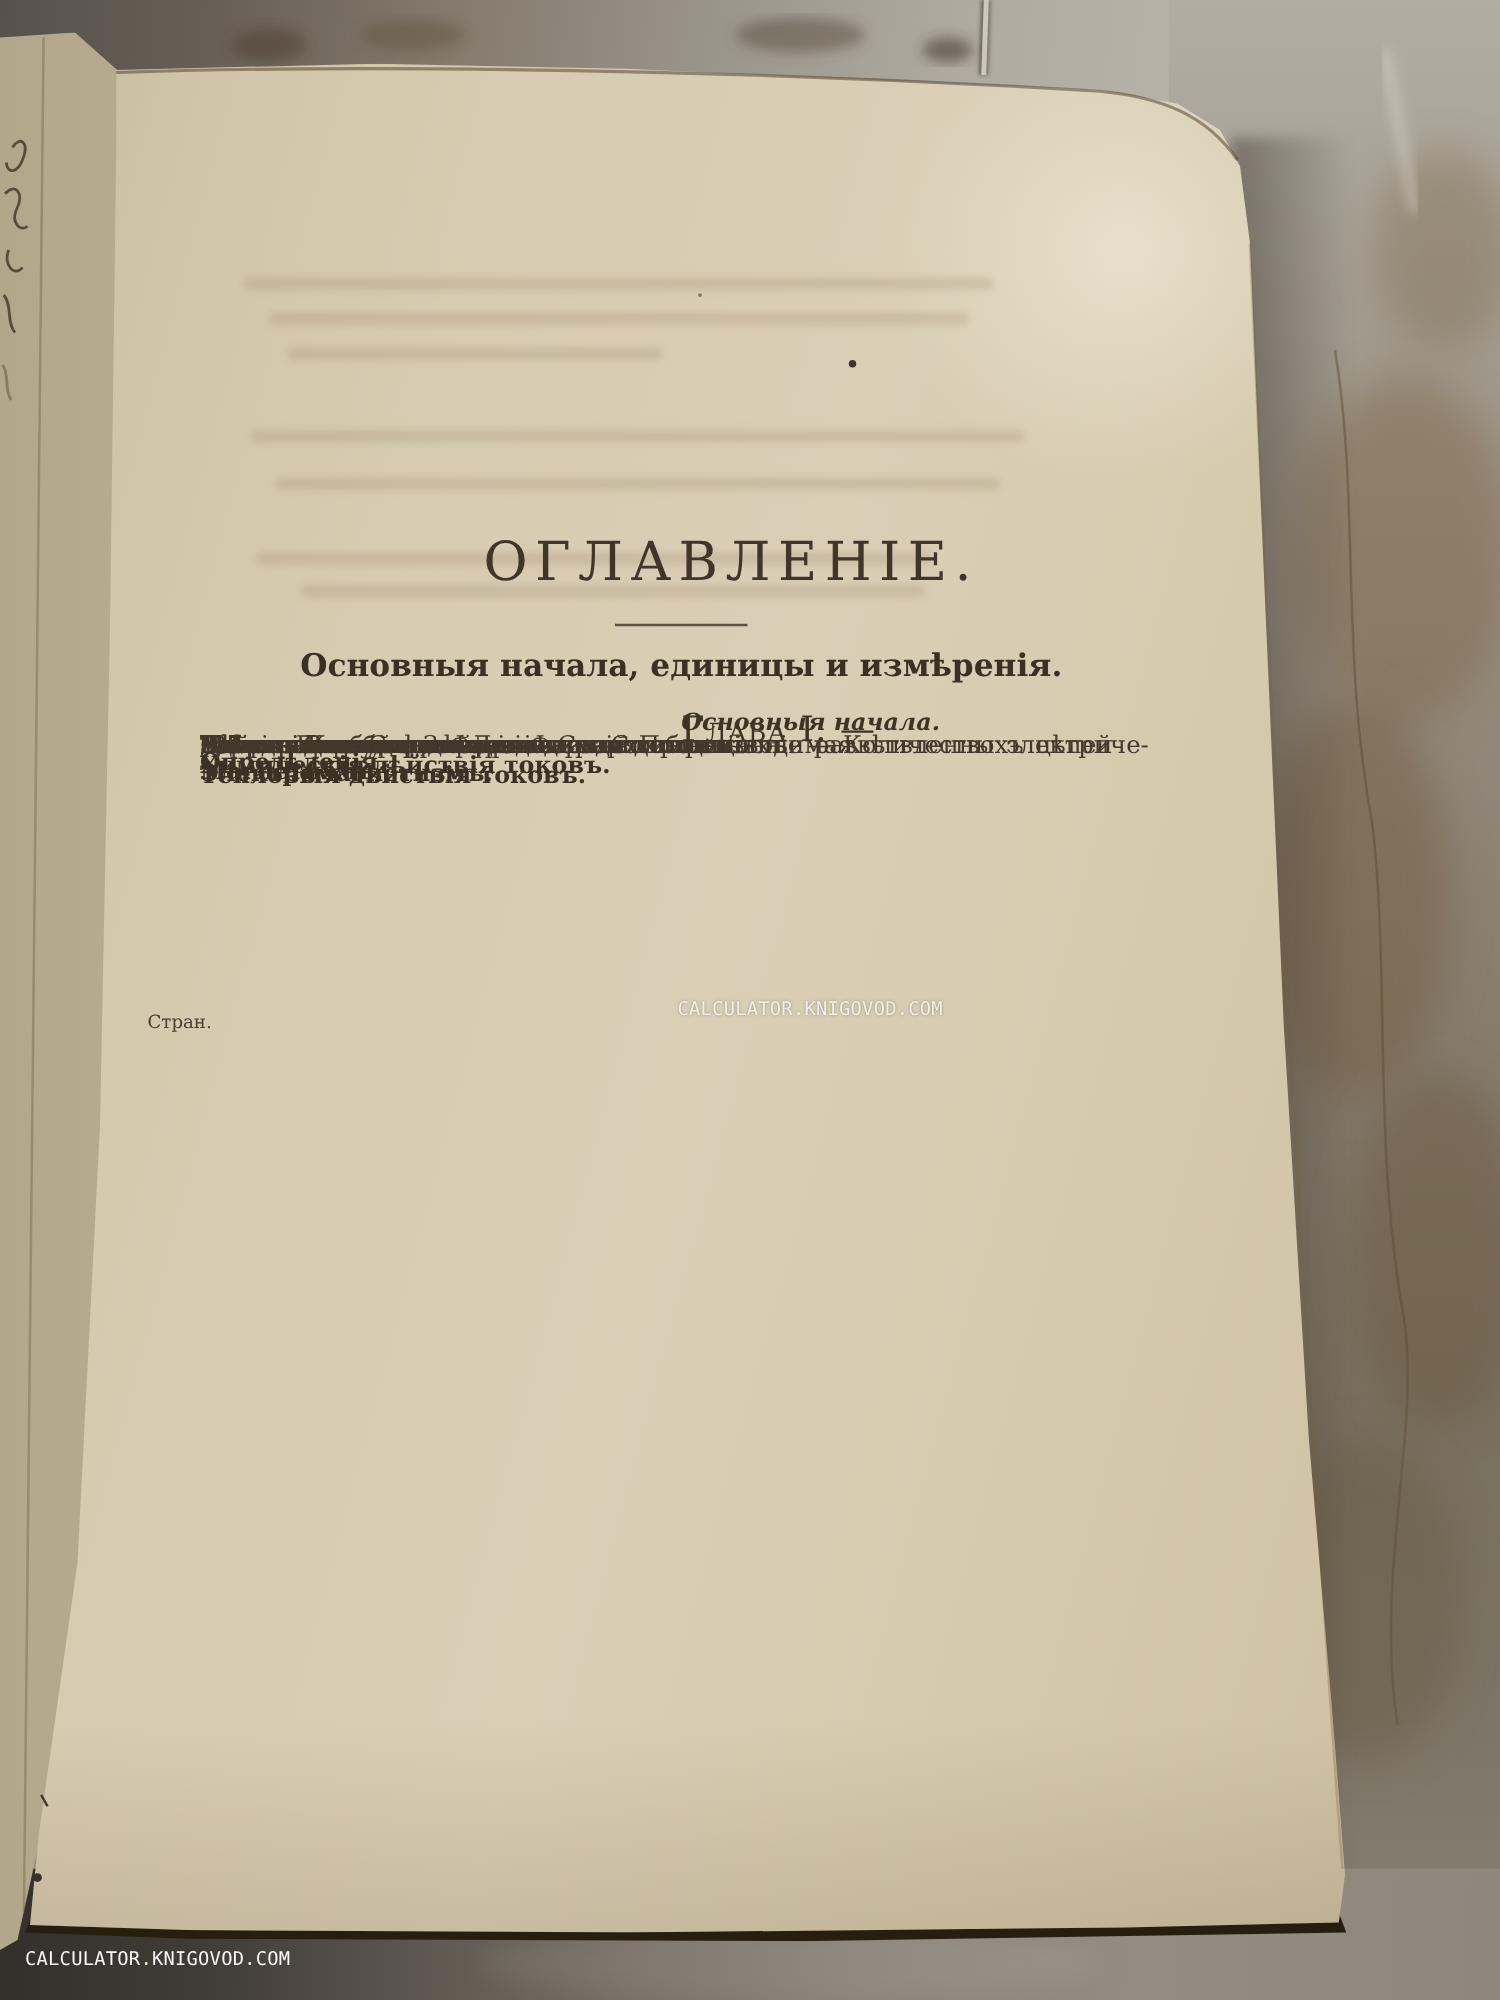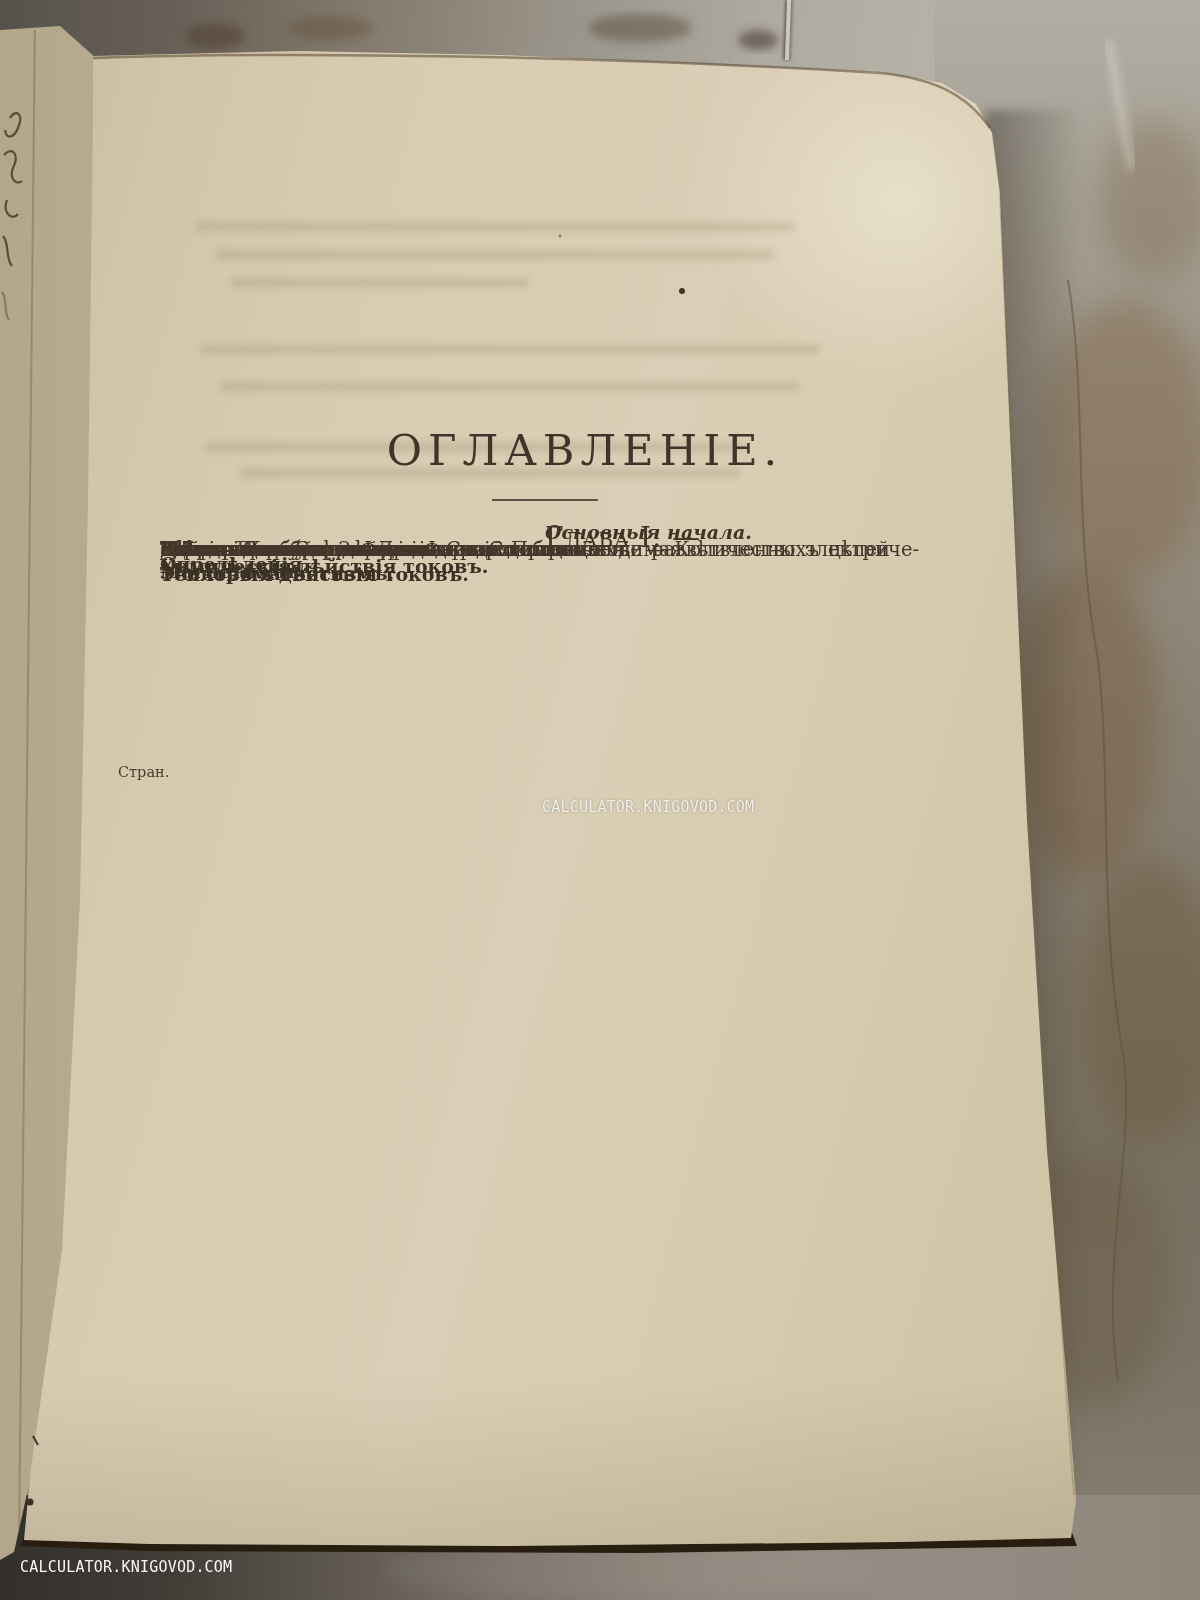--- a/index.html
+++ b/index.html
@@ -141,20 +141,21 @@
 
     <circle cx="682" cy="291" r="3" fill="#3f352a"></circle>
     <circle cx="560" cy="236" r="1.5" fill="#4a4034" opacity=".6"></circle>
     <circle cx="30" cy="1502" r="3.5" fill="#38302a"></circle>
     <path d="M33,1436 l5,9" stroke="#3f372e" stroke-width="2"></path>
   </svg>
 
   <div class="content">
     <div class="doc-title">ОГЛАВЛЕНІЕ.</div>
     <div class="title-rule"></div>
+    <div class="part-subtitle">Основныя начала, единицы и измѣренія.</div>
     <div class="chapter">
       <span class="pre">Глава I. — </span>
         <span class="ttl">Основныя начала.</span>
     </div>
     <div class="stran">Стран.</div>
     <div id="toc" style="position:relative">
         <div class="sec-h s1">Опредѣленія.</div>
         <div class="rows">
           <div class="row">
             <span class="t">Электрическій токъ</span>

